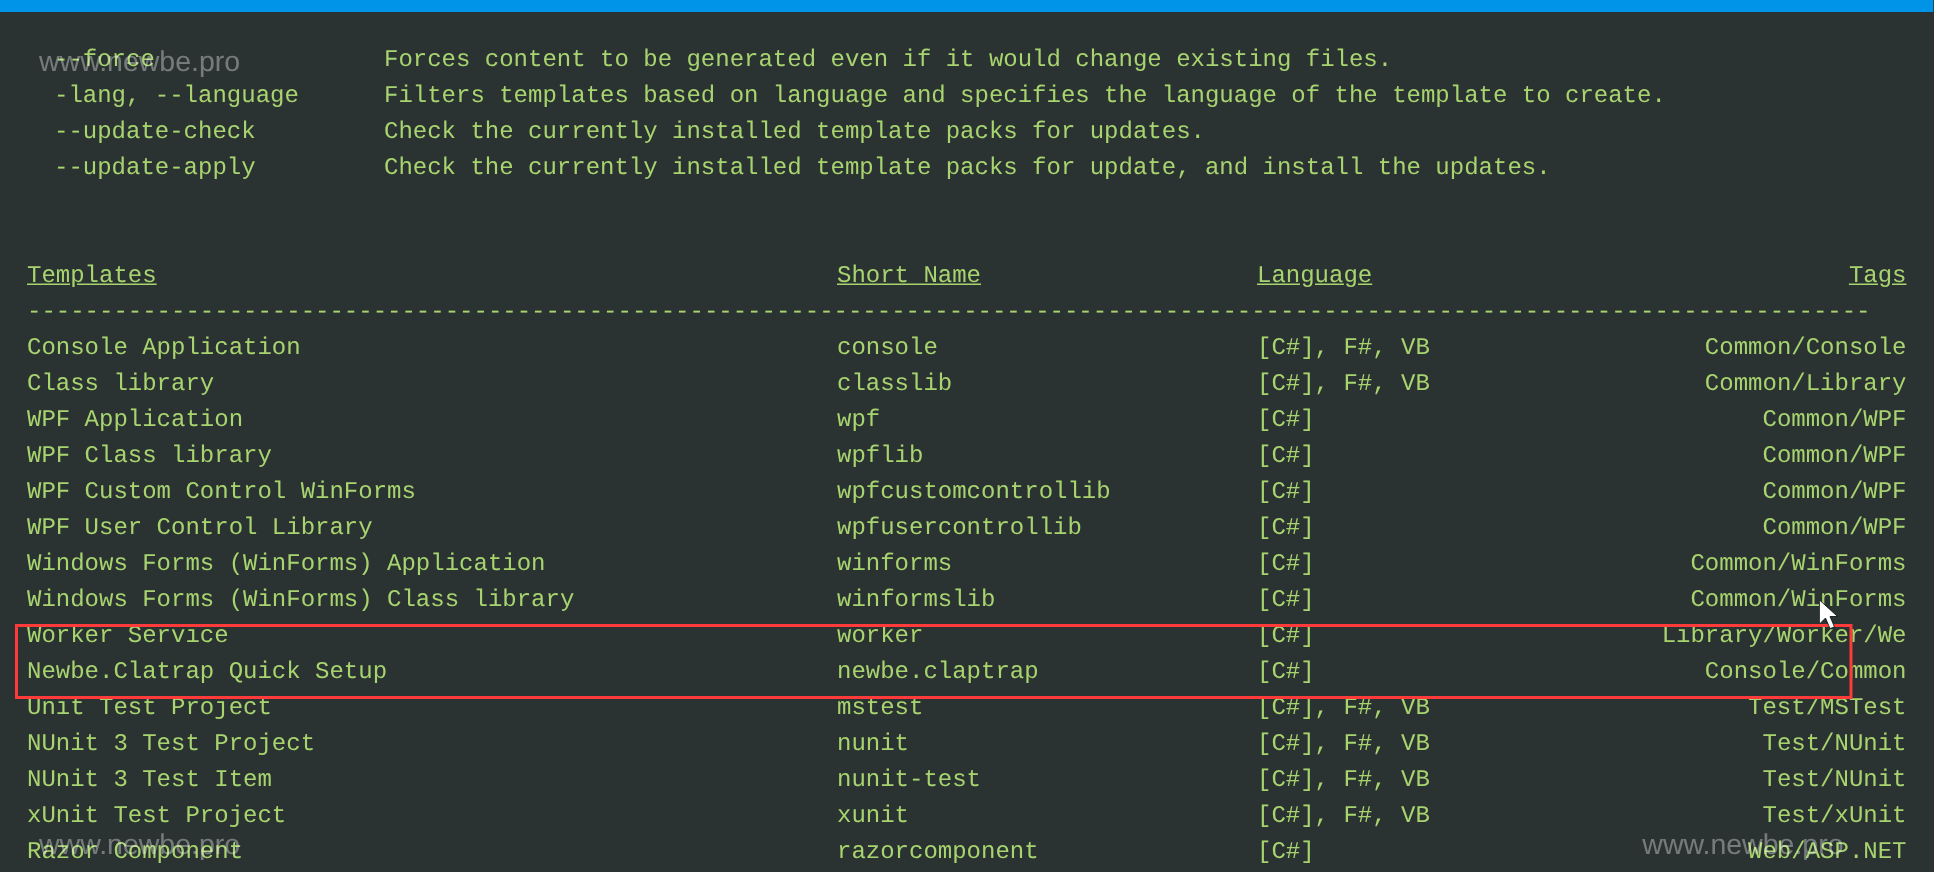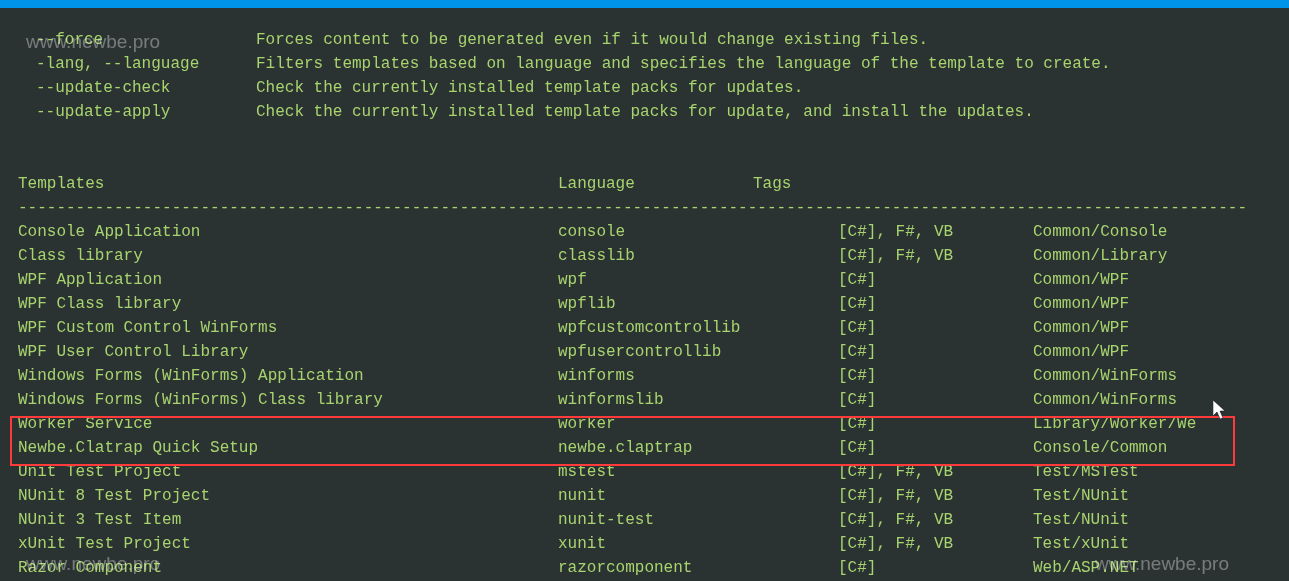--- a/index.html
+++ b/index.html
@@ -31,25 +31,26 @@
     width: 238px;
     padding-left: 18px;
   }
   .opt-desc {
     flex: 1;
   }
   .spacer { height: 48px; }
   .header-row {
     display: flex;
     white-space: pre;
+    text-decoration: underline;
   }
   .col-templates { width: 540px; }
   .col-short { width: 280px; }
   .col-lang { width: 195px; }
-  .col-tags { flex: 1; }
+  .col-tags { flex: 1; text-align: right; }
   .separator {
     white-space: pre;
     overflow: hidden;
     width: 100%;
   }
   .row {
     display: flex;
     white-space: pre;
     overflow: hidden;
   }
@@ -93,39 +94,40 @@
       <div class="option-row"><div class="opt-flag">--force</div><div class="opt-desc">Forces content to be generated even if it would change existing files.</div></div>
       <div class="option-row"><div class="opt-flag">-lang, --language</div><div class="opt-desc">Filters templates based on language and specifies the language of the template to create.</div></div>
       <div class="option-row"><div class="opt-flag">--update-check</div><div class="opt-desc">Check the currently installed template packs for updates.</div></div>
       <div class="option-row"><div class="opt-flag">--update-apply</div><div class="opt-desc">Check the currently installed template packs for update, and install the updates.</div></div>
     </div>
 
   <div class="spacer"></div>
 
   <div class="header-row">
     <div class="col-templates">Templates</div>
+    <div class="col-short">Short Name</div>
     <div class="col-lang">Language</div>
     <div class="col-tags">Tags</div>
   </div>
 
   <div class="separator">--------------------------------------------------------------------------------------------------------------------------------</div>
 
   <div id="rows-block">
       <div class="row"><div class="col-templates">Console Application</div><div class="col-short">console</div><div class="col-lang">[C#], F#, VB</div><div class="col-tags">Common/Console</div></div>
       <div class="row"><div class="col-templates">Class library</div><div class="col-short">classlib</div><div class="col-lang">[C#], F#, VB</div><div class="col-tags">Common/Library</div></div>
       <div class="row"><div class="col-templates">WPF Application</div><div class="col-short">wpf</div><div class="col-lang">[C#]</div><div class="col-tags">Common/WPF</div></div>
       <div class="row"><div class="col-templates">WPF Class library</div><div class="col-short">wpflib</div><div class="col-lang">[C#]</div><div class="col-tags">Common/WPF</div></div>
       <div class="row"><div class="col-templates">WPF Custom Control WinForms</div><div class="col-short">wpfcustomcontrollib</div><div class="col-lang">[C#]</div><div class="col-tags">Common/WPF</div></div>
       <div class="row"><div class="col-templates">WPF User Control Library</div><div class="col-short">wpfusercontrollib</div><div class="col-lang">[C#]</div><div class="col-tags">Common/WPF</div></div>
       <div class="row"><div class="col-templates">Windows Forms (WinForms) Application</div><div class="col-short">winforms</div><div class="col-lang">[C#]</div><div class="col-tags">Common/WinForms</div></div>
       <div class="row"><div class="col-templates">Windows Forms (WinForms) Class library</div><div class="col-short">winformslib</div><div class="col-lang">[C#]</div><div class="col-tags">Common/WinForms</div></div>
       <div class="row"><div class="col-templates">Worker Service</div><div class="col-short">worker</div><div class="col-lang">[C#]</div><div class="col-tags">Library/Worker/We</div></div>
       <div class="row"><div class="col-templates">Newbe.Clatrap Quick Setup</div><div class="col-short">newbe.claptrap</div><div class="col-lang">[C#]</div><div class="col-tags">Console/Common</div></div>
       <div class="row"><div class="col-templates">Unit Test Project</div><div class="col-short">mstest</div><div class="col-lang">[C#], F#, VB</div><div class="col-tags">Test/MSTest</div></div>
-      <div class="row"><div class="col-templates">NUnit 8 Test Project</div><div class="col-short">nunit</div><div class="col-lang">[C#], F#, VB</div><div class="col-tags">Test/NUnit</div></div>
+      <div class="row"><div class="col-templates">NUnit 3 Test Project</div><div class="col-short">nunit</div><div class="col-lang">[C#], F#, VB</div><div class="col-tags">Test/NUnit</div></div>
       <div class="row"><div class="col-templates">NUnit 3 Test Item</div><div class="col-short">nunit-test</div><div class="col-lang">[C#], F#, VB</div><div class="col-tags">Test/NUnit</div></div>
       <div class="row"><div class="col-templates">xUnit Test Project</div><div class="col-short">xunit</div><div class="col-lang">[C#], F#, VB</div><div class="col-tags">Test/xUnit</div></div>
       <div class="row"><div class="col-templates">Razor Component</div><div class="col-short">razorcomponent</div><div class="col-lang">[C#]</div><div class="col-tags">Web/ASP.NET</div></div>
       <div class="row"><div class="col-templates">Razor Page</div><div class="col-short">page</div><div class="col-lang">[C#]</div><div class="col-tags">Web/ASP.NET</div></div>
     </div>
 
 </div>
 
 <div class="highlight-box"></div>
 

